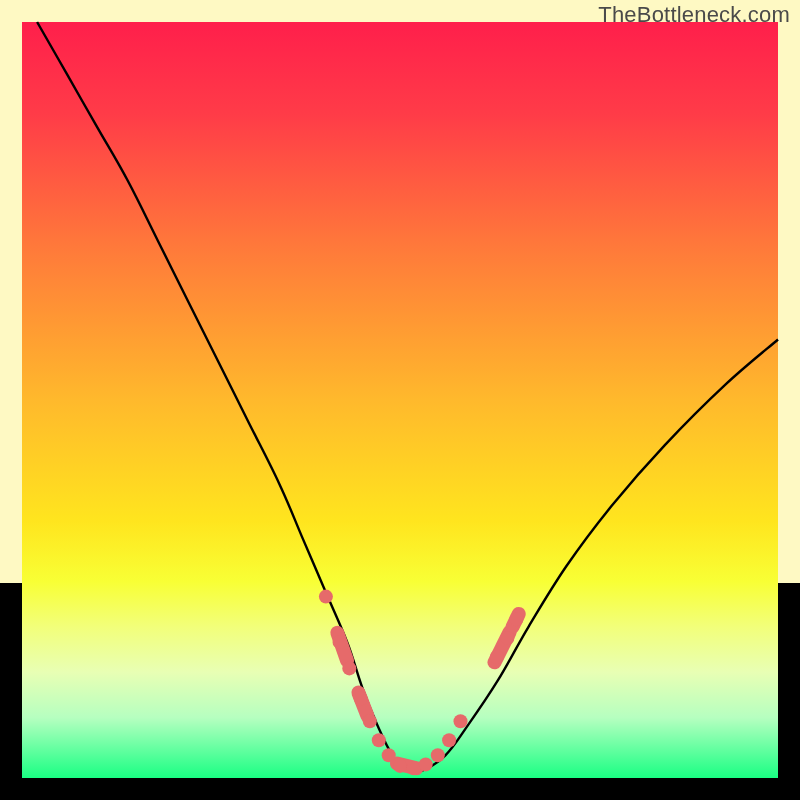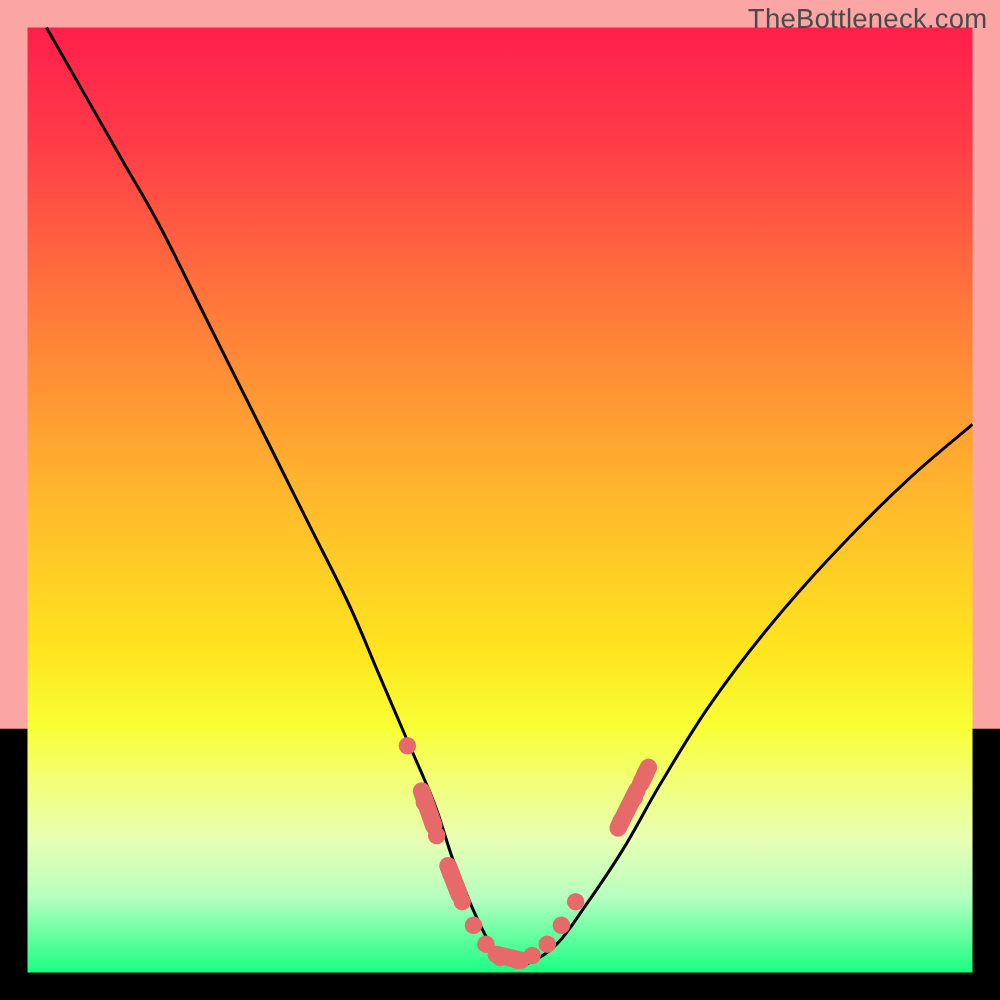--- a/index.html
+++ b/index.html
@@ -10,21 +10,21 @@
     overflow: hidden;
     background: #000;
     font-family: Arial, Helvetica, sans-serif;
   }
   .frame {
     position: absolute;
     top: 0;
     left: 0;
     width: 800px;
     height: 583px;
-    background: #fca5a5;
+    background: #fef9c3;
   }
   .plot {
     position: absolute;
     top: 22px;
     left: 22px;
     width: 756px;
     height: 756px;
     
   }
   .watermark {

